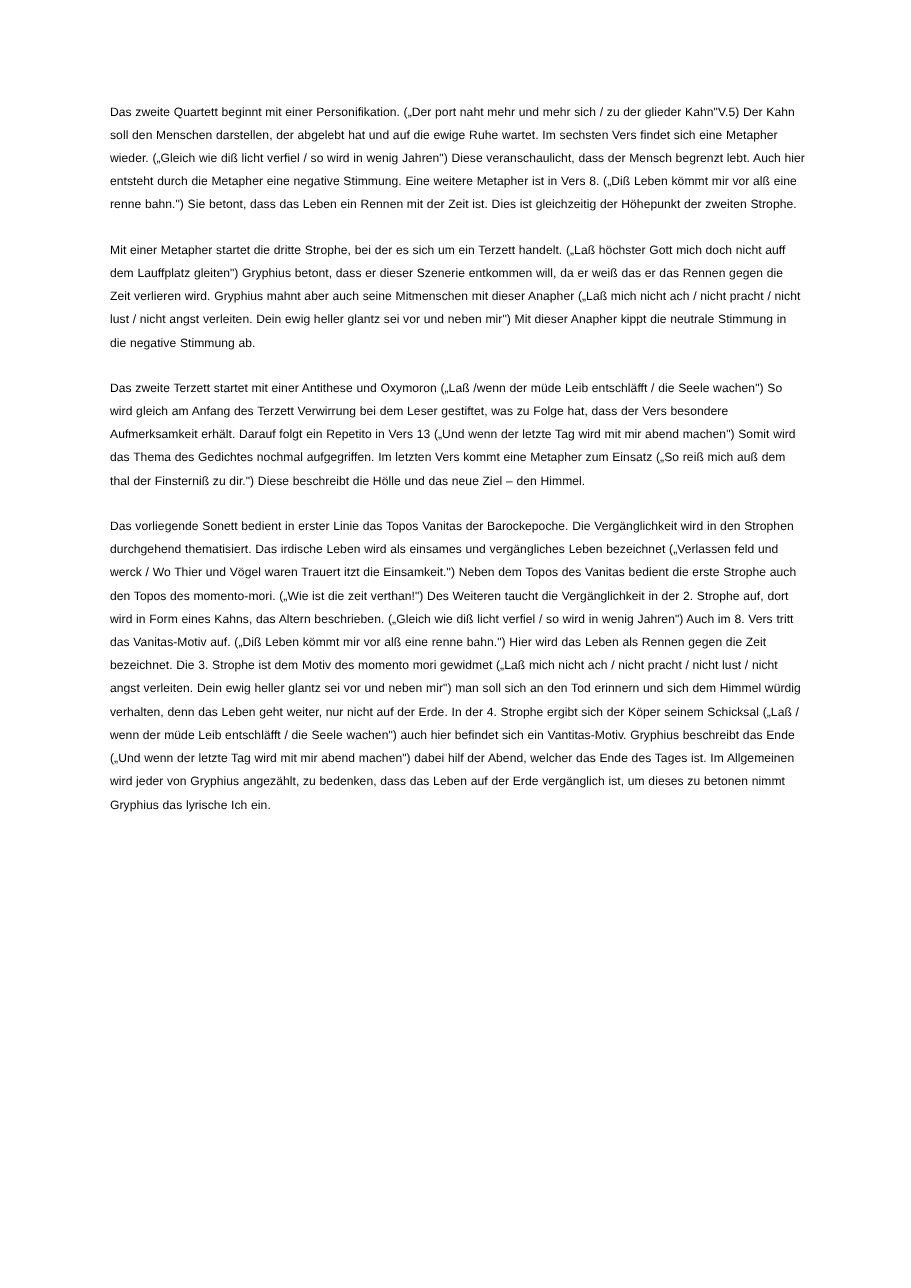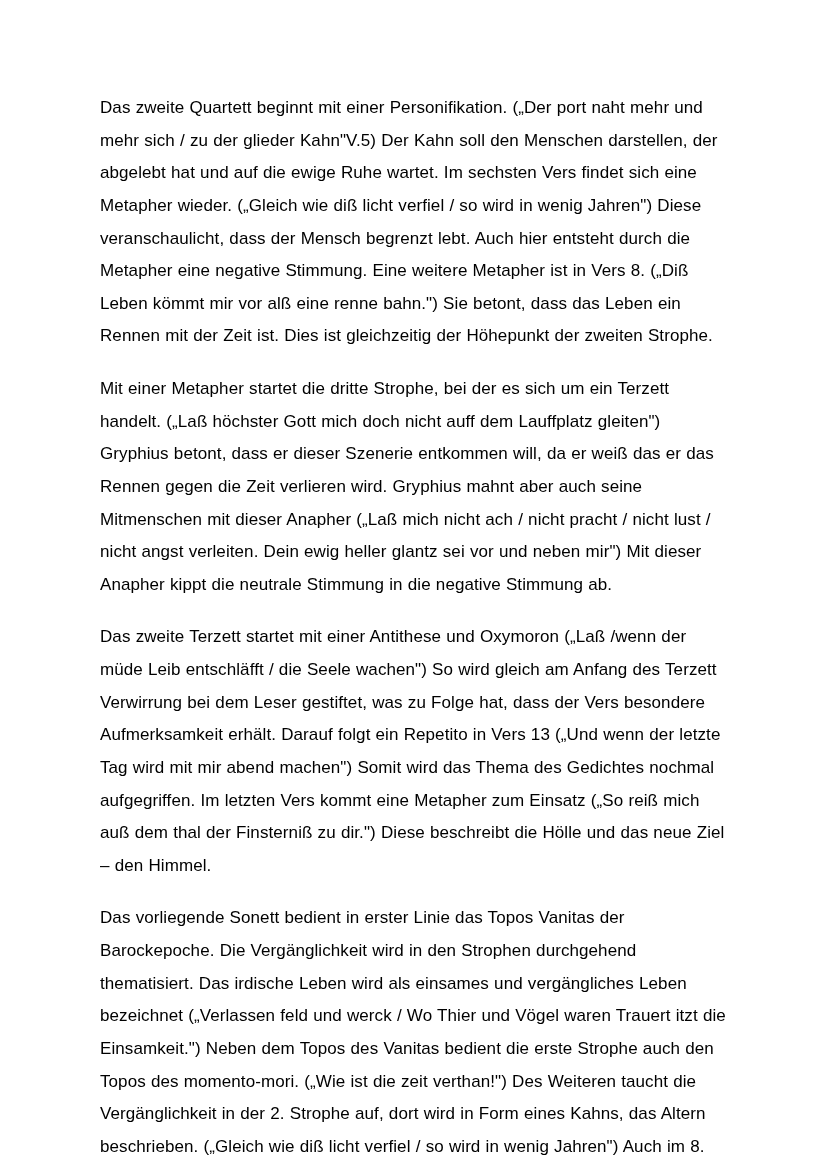--- a/index.html
+++ b/index.html
@@ -19,21 +19,21 @@
     width: 828px;
     height: 1171px;
     background: #ffffff;
     box-sizing: border-box;
     padding: 92px 98px 40px 100px;
   }
   .doc-body {
     width: 632px;
   }
   .para {
-    font-size: 17px;
+    font-size: 11px;
     line-height: 1.92;
     text-align: left;
     margin: 0 0 20px 0;
     letter-spacing: 0.005em;
     word-spacing: 0.02em;
     color: #000000;
     hyphens: none;
   }
   .para:last-child {
     margin-bottom: 6px;

